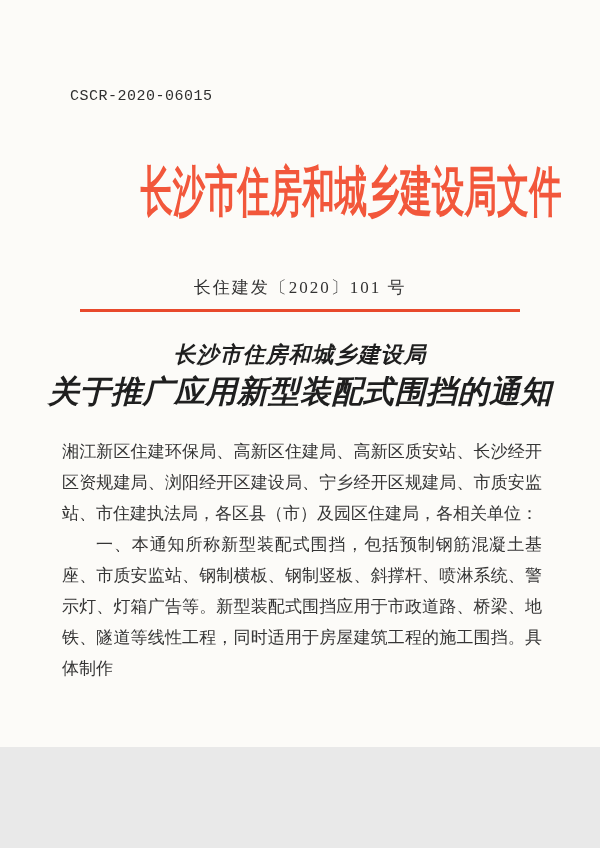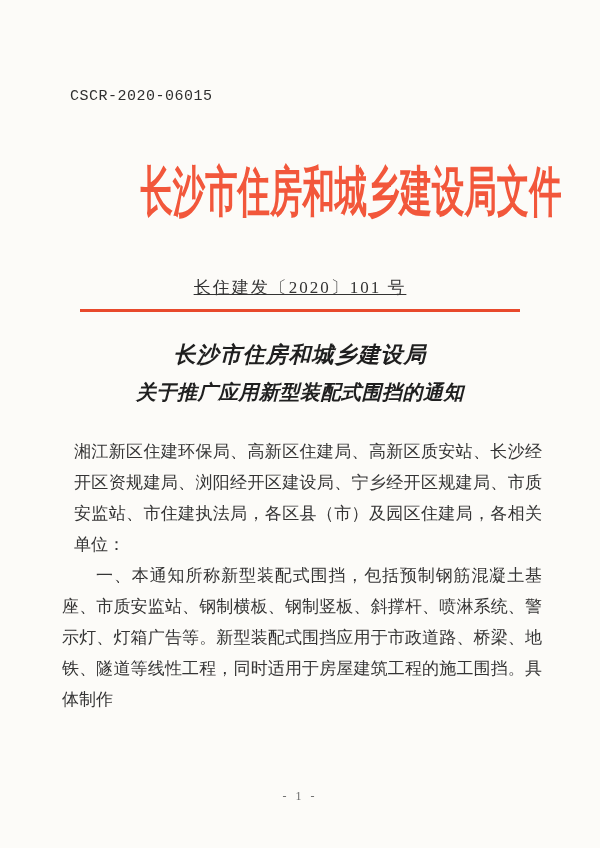--- a/index.html
+++ b/index.html
@@ -8,21 +8,21 @@
     --ink:#3a3a3a;
   }
   html,body{margin:0;padding:0;}
   body{
     width:600px;height:848px;
     background:#e9e9e9;
     font-family:"Liberation Serif","DejaVu Serif",serif;
   }
   .page{
     position:relative;
-    width:600px;height:848px;
+    width:600px;height:747px;
     background:#fcfbf8;
     overflow:hidden;
     color:var(--ink);
   }
   .doc-id{
     position:absolute;
     top:88px;left:70px;
     font-family:"Liberation Mono","DejaVu Sans Mono",monospace;
     font-size:15px;
     letter-spacing:0.5px;
@@ -46,21 +46,20 @@
     line-height:1.2;
   }
   .doc-number{
     position:absolute;
     top:276px;left:0;
     width:600px;
     text-align:center;
     font-size:17px;
     letter-spacing:2px;
     color:#333;
-    text-decoration:underline;
   }
   .red-line{
     position:absolute;
     top:309px;left:80px;
     width:440px;height:3px;
     background:var(--line-red);
   }
   .doc-title{
     position:absolute;
     top:336px;left:0;
@@ -72,42 +71,41 @@
   }
   .doc-title .t1{
     display:block;
     font-size:22px;
     font-weight:700;
     line-height:37px;
     letter-spacing:1px;
   }
   .doc-title .t2{
     display:block;
-    font-size:20px;
+    font-size:31px;
     font-weight:700;
     line-height:38px;
     letter-spacing:0.5px;
   }
   .doc-body{
     position:absolute;
     top:436px;left:62px;
     width:480px;
     font-size:17px;
     line-height:31px;
     color:#353535;
     text-align:justify;
     text-justify:inter-character;
   }
   .doc-body p{
     margin:0;
     text-indent:2em;
   }
   .doc-body p.no-indent{
     text-indent:0;
-    margin-left:12px;
   }
   .page-number{
     position:absolute;
     top:789px;left:0;
     width:600px;
     text-align:center;
     font-size:12px;
     color:#6a6a6a;
     letter-spacing:3px;
   }

